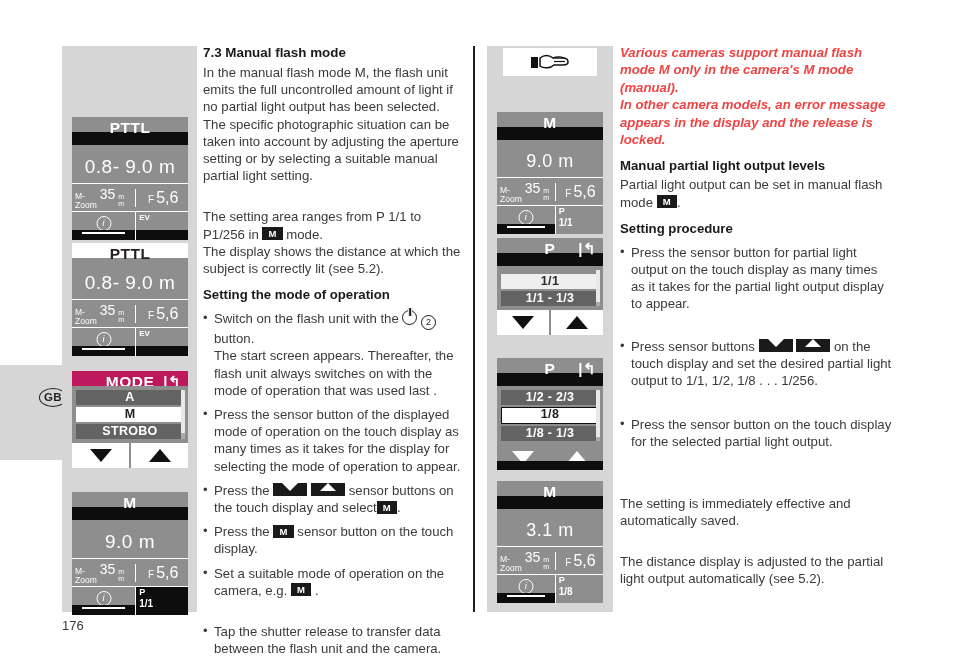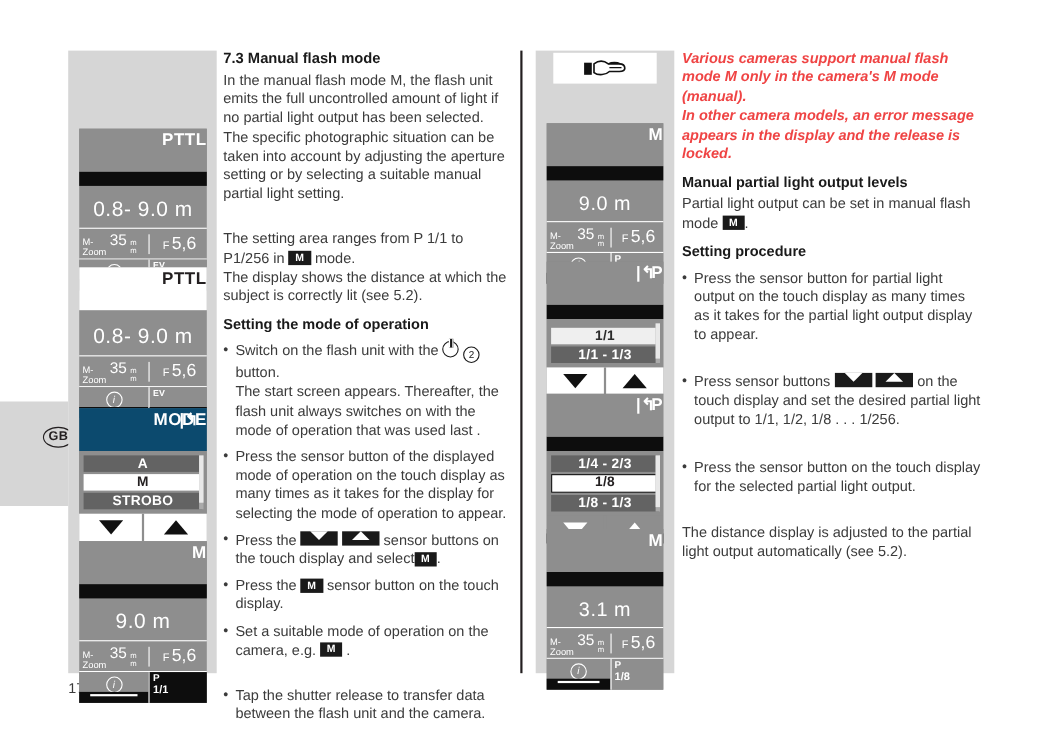--- a/index.html
+++ b/index.html
@@ -32,22 +32,22 @@
   #img-col-mid{left:487px;top:46px;width:126px;height:566px;}
 
   
   .v-rule{
     position:absolute;left:473px;top:46px;width:1.6px;height:566px;background:#231f20;
   }
 
   
   .lcd{position:absolute;background:#8e8e8e;}
   .lcd .title{
-    position:relative;height:39px;background:#8e8e8e;color:#fff;
-    font-size:15.5px;font-weight:bold;text-align:right;line-height:21px;
+    position:relative;height:15px;background:#8e8e8e;color:#fff;
+    font-size:15.5px;font-weight:bold;text-align:center;line-height:21px;
     letter-spacing:.5px;
   }
   .lcd .title.white{background:#ffffff;color:#231f20;}
   .lcd .blackbar{height:13px;background:#0d0d0d;}
   .lcd .back-ico{
     position:absolute;right:7px;top:1px;font-size:15px;font-weight:bold;color:#fff;
     line-height:19px;
   }
   .lcd .dist{
     text-align:center;color:#ffffff;font-size:19px;letter-spacing:.5px;
@@ -241,21 +241,21 @@
         </span>
     </div>
     <div class="bb-right">
       <span class="ev-lbl">EV</span>
       <span class="black-underline"></span>
     </div>
   </div>
 </div>
 
 <div class="lcd" id="lcd-l3" style="left:72px;top:371px;width:116px;">
-  <div class="title" style="background:#0c4a6e;">
+  <div class="title" style="background:#be185d;">
     <span>MODE</span>
     <span class="back-ico">|↰</span>
   </div>
   <div class="list-area">
     <div class="list-row dim">A</div>
     <div class="list-row sel">M</div>
     <div class="list-row dim" style="margin-bottom:0;">STROBO</div>
     <div class="scrollbar">
         <i style="top:0;bottom:6px;"></i>
       </div>
@@ -420,21 +420,21 @@
   </div>
 </div>
 
 <div class="lcd" style="left:497px;top:358px;width:106px;">
   <div class="title" style="background:#8e8e8e;">
     <span>P</span>
     <span class="back-ico">|↰</span>
   </div>
   <div class="blackbar"></div>
   <div class="list-area" style="padding-top:4px;">
-    <div class="list-row dim">1/4 - 2/3</div>
+    <div class="list-row dim">1/2 - 2/3</div>
     <div class="list-row selbox">1/8</div>
     <div class="list-row dim" style="margin-bottom:0;">1/8 - 1/3</div>
     <div class="scrollbar">
         <i style="top:0;bottom:4px;"></i>
       </div>
   </div>
   <div class="arrow-row inv">
     <div class="ar">
         <span class="tri-down"></span>
       </div>
@@ -497,14 +497,15 @@
     <span>Press sensor buttons</span>
     <span class="badge-arrow dn"><i></i></span>
     <span class="badge-arrow up"><i></i></span>
     <span>on the touch display and set the desired partial light output to 1/1, 1/2, 1/8 . . . 1/256.</span>
   </div>
 
   <div class="bullet" style="margin-top:27px;">
     <span>Press the sensor button on the touch display for the selected partial light output.</span>
   </div>
 
+  <div class="p-txt" style="margin-top:44px;">The setting is immediately effective and automatically saved.</div>
   <div class="p-txt p-gap">The distance display is adjusted to the partial light output automatically (see 5.2).</div>
 </div>
 
 </body></html>

